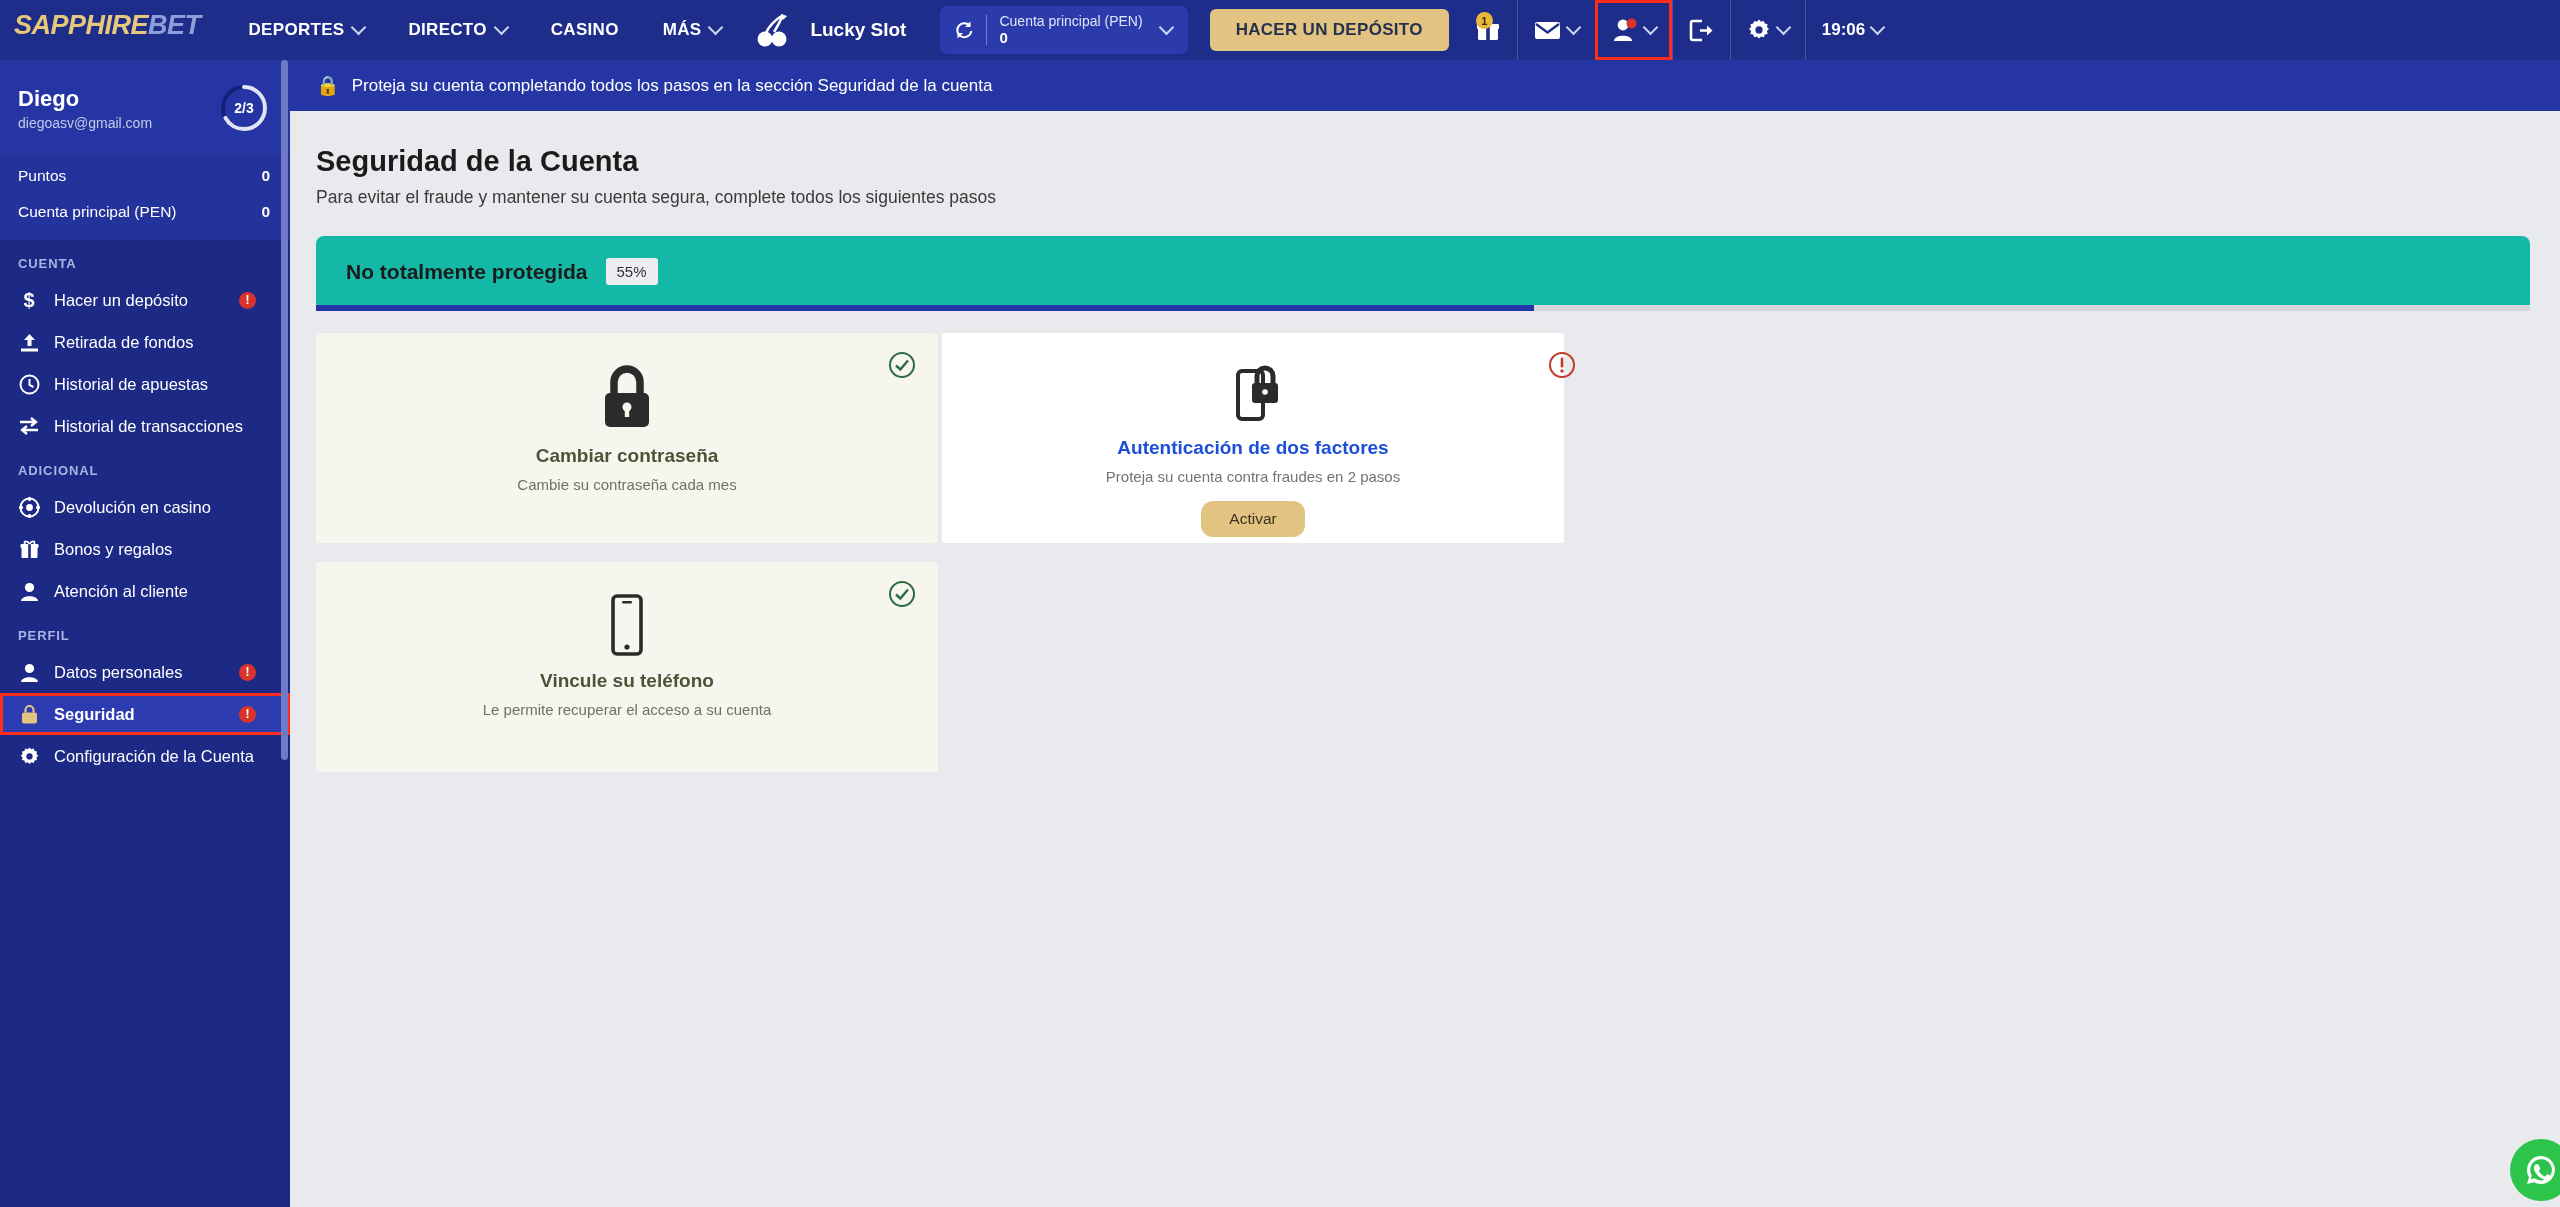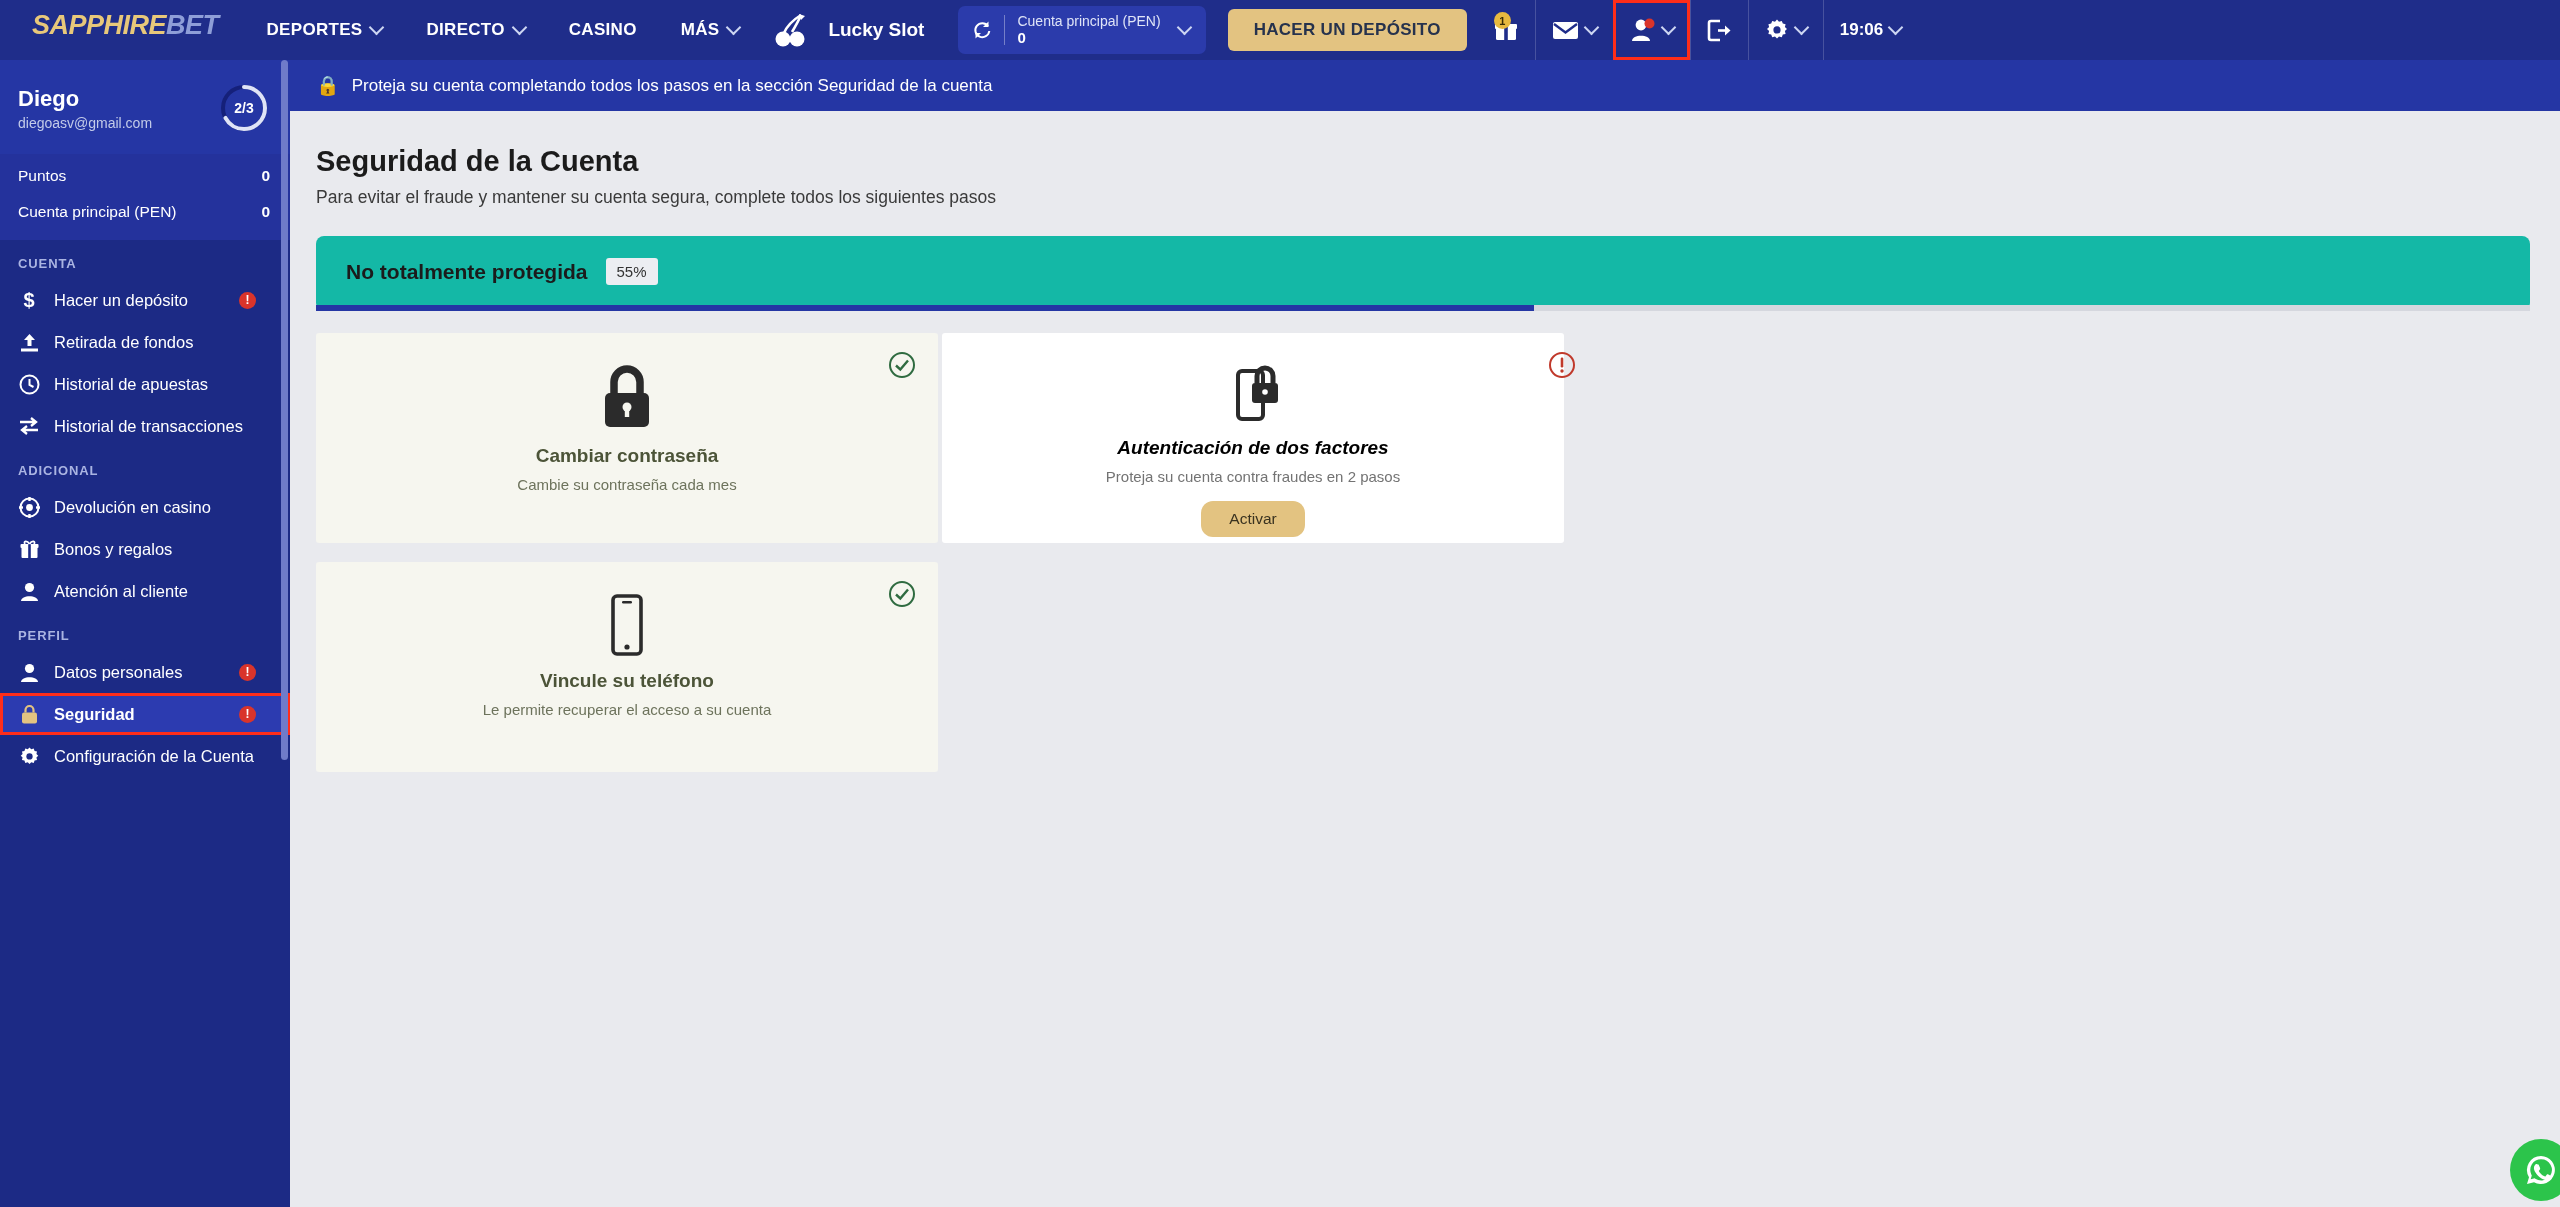--- a/index.html
+++ b/index.html
@@ -18,21 +18,20 @@
     height: 60px;
     background: #1f2d8a;
     display: flex;
     align-items: stretch;
     color: #fff;
   }
   .logo-wrap {
     display: flex; align-items: center;
     padding: 0 26px 0 14px;
     height: 51px;
-    margin-left: 18px;
   }
   .logo-text {
     font-family: "Liberation Sans", sans-serif;
     font-weight: 800;
     font-style: italic;
     font-size: 27px;
     letter-spacing: -0.5px;
     white-space: nowrap;
   }
   .logo-a { color: #e8c87a; }
@@ -229,21 +228,21 @@
     height: 210px;
     border-radius: 3px;
     display: flex; flex-direction: column; align-items: center;
     padding-top: 30px;
     text-align: center;
   }
   .card.done { background: #f6f6ef; }
   .card.todo { background: #fff; }
   .card-title { font-size: 19px; font-weight: 700; margin-top: 12px; }
   .card.done .card-title { color: #4c5438; }
-  .card.todo .card-title { color: #000000; font-style: italic; }
+  .card.todo .card-title { color: #1d4ed8; }
   .card-desc { font-size: 15px; margin-top: 9px; }
   .card.done .card-desc { color: #6d735c; }
   .card.todo .card-desc { color: #737373; }
   .card-status { position: absolute; top: 18px; right: 22px; }
   .activate-btn {
     margin-top: 16px;
     background: #e3c381;
     color: #3a3320;
     border: none;
     border-radius: 12px;

